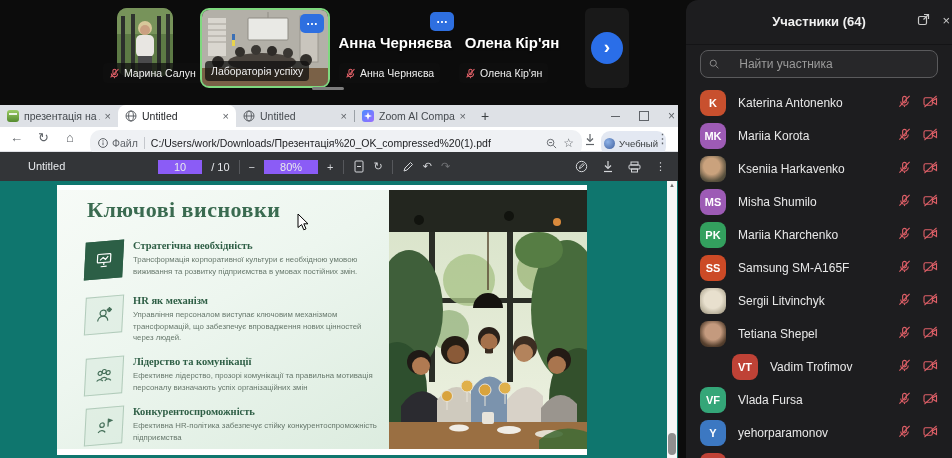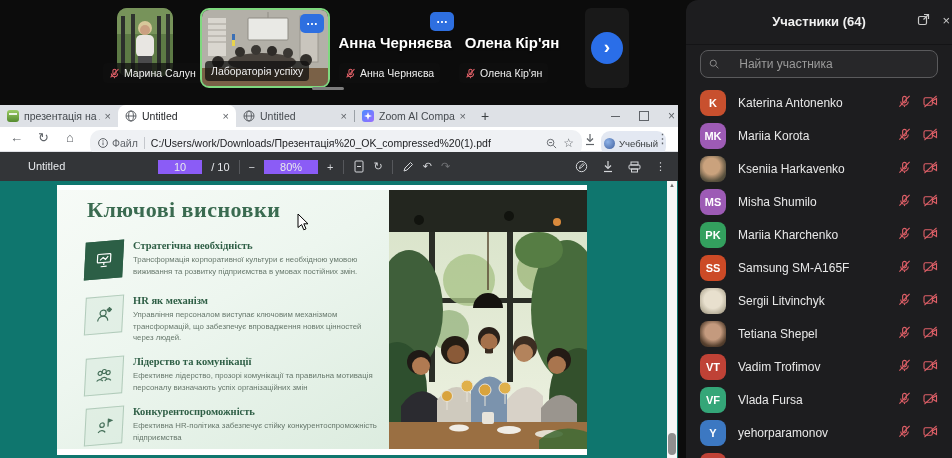--- a/index.html
+++ b/index.html
@@ -632,21 +632,21 @@
               </svg></span>
             <span><svg width="15" height="13" viewBox="0 0 16 14" fill="none" stroke="#e06068" stroke-width="1.2">
                 <rect x="1" y="3" width="9" height="8" rx="1.5"></rect>
                 <path d="M10 6.5 L14.5 3.8 V10.2 L10 7.5"></path>
                 <line x1="14.5" y1="1" x2="1.5" y2="13"></line>
               </svg></span>
           </div>
       </div>
 
       <div class="prow">
-        <div class="pav" style="background: rgb(191, 66, 54);">VT</div>
+        <div class="pav" style="background: rgb(191, 66, 54); margin-left: 32px;">VT</div>
         <div class="pname">Vadim Trofimov</div>
         <div class="picons">
             <span><svg width="13" height="13" viewBox="0 0 14 14" fill="none" stroke="#e06068" stroke-width="1.2">
                 <rect x="5" y="1.5" width="4" height="7" rx="2"></rect>
                 <path d="M3 7a4 4 0 0 0 8 0"></path>
                 <line x1="7" y1="11.5" x2="7" y2="13"></line>
                 <line x1="12.5" y1="1" x2="1.5" y2="12.5"></line>
               </svg></span>
             <span><svg width="15" height="13" viewBox="0 0 16 14" fill="none" stroke="#e06068" stroke-width="1.2">
                 <rect x="1" y="3" width="9" height="8" rx="1.5"></rect>

